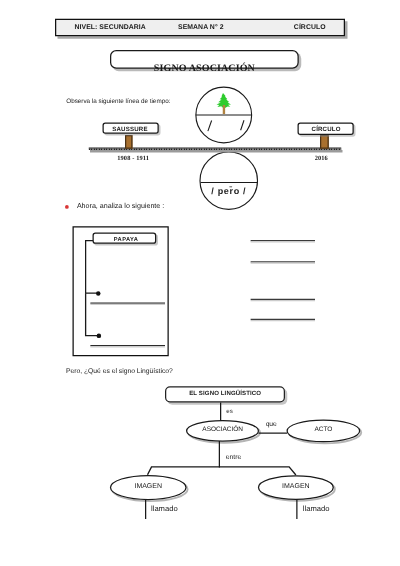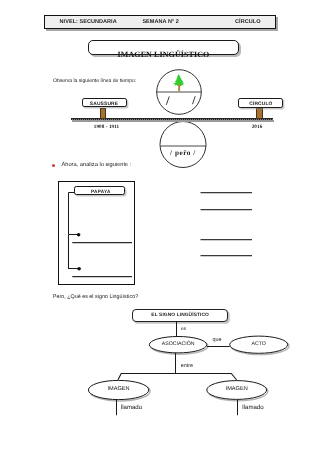--- a/index.html
+++ b/index.html
@@ -11,21 +11,21 @@
 </style>
 </head>
 <body>
 
 <div class="abs" style="left:44px;top:15px;width:230px;height:12px;border:1.3px solid #111;background:#efefef;box-shadow:2px 2px 0 rgba(110,110,110,.6);"></div>
 <div class="abs" style="left:59.6px;top:19.2px;font-size:5.5px;letter-spacing:.05px;font-weight:600;">NIVEL:  SECUNDARIA</div>
 <div class="abs" style="left:142.4px;top:19.2px;font-size:5.5px;letter-spacing:.05px;font-weight:600;">SEMANA N° 2</div>
 <div class="abs" style="left:235.1px;top:19.2px;font-size:5.5px;letter-spacing:.05px;font-weight:600;">CÍRCULO</div>
 
 <div class="abs" style="left:88px;top:40px;width:149px;height:13px;border:1.4px solid #1a1a1a;border-radius:5px;background:#fff;box-shadow:2px 2px 0 rgba(130,130,130,.55);"></div>
-<div class="abs ctr" style="left:88px;top:49px;width:151px;height:10px;font-size:8px;font-weight:700;letter-spacing:0.1px;font-family:'Liberation Serif',serif;">IMAGEN LINGÜÍSTICO</div>
+<div class="abs ctr" style="left:88px;top:49px;width:151px;height:10px;font-size:8px;font-weight:700;letter-spacing:0.1px;font-family:'Liberation Serif',serif;">SIGNO ASOCIACIÓN</div>
 
 <div class="abs" style="left:53px;top:77.5px;font-size:5.05px;">Observa la siguiente línea de tiempo:</div>
 
 <svg class="abs" style="left:155px;top:69px;" width="50" height="48" viewBox="0 0 50 48">
   <circle cx="24" cy="23" r="22.3" fill="#fff" stroke="#1a1a1a" stroke-width="0.9"></circle>
   <line x1="1.7" y1="23" x2="46.3" y2="23" stroke="#1a1a1a" stroke-width="0.8"></line>
   <line x1="11.3" y1="35.9" x2="14.3" y2="27.4" stroke="#1a1a1a" stroke-width="0.85"></line>
   <line x1="37.5" y1="35.2" x2="40.2" y2="27.2" stroke="#1a1a1a" stroke-width="0.85"></line>
   <g>
     <path d="M23.4 5.3
@@ -42,21 +42,21 @@
              L26.8 10.2 L24.9 8.2
              L25.6 8.0 Z" fill="#2ecc2e"></path>
     <rect x="23.2" y="15.0" width="1.9" height="7.2" fill="#b08341"></rect>
   </g>
 </svg>
 
 <svg class="abs" style="left:159px;top:121px;" width="52" height="48" viewBox="0 0 52 48">
   <circle cx="24" cy="23.5" r="23" fill="#fff" stroke="#1a1a1a" stroke-width="0.9"></circle>
   <line x1="1.5" y1="25" x2="47" y2="25" stroke="#1a1a1a" stroke-width="0.8"></line>
 </svg>
-<div class="abs ctr" style="left:159px;top:147px;width:48px;height:11px;font-size:7.2px;font-family:Liberation Serif, serif;font-weight:700;letter-spacing:.55px;color:#222;">/ per̄o /</div>
+<div class="abs ctr" style="left:159px;top:147px;width:48px;height:11px;font-size:7.2px;font-family:Liberation Sans, sans-serif;font-weight:700;letter-spacing:.55px;color:#222;">/ per̄o /</div>
 
 <div class="abs" style="left:71px;top:118px;width:202px;height:1px;background:#242424;"></div>
 <div class="abs" style="left:71px;top:119px;width:202px;height:1px;background:repeating-linear-gradient(90deg,#242424 0 1px,#7d7d7d 1px 2px);"></div>
 <div class="abs" style="left:72px;top:120px;width:202px;height:1.6px;background:#9b9b9b;"></div>
 
 <div class="abs" style="left:99.5px;top:107.5px;width:6.9px;height:11px;background:#a8702f;border:0.5px solid #4a3217;box-sizing:border-box;"></div>
 <div class="abs" style="left:81.5px;top:97.6px;width:45px;height:9.6px;border:1px solid #1a1a1a;border-radius:2.2px;background:#fff;box-shadow:1.4px 1.4px 0 rgba(150,150,150,.5);box-sizing:border-box;"></div>
 <div class="abs ctr" style="left:81.5px;top:99.6px;width:45px;height:9.6px;font-size:4.9px;font-weight:700;letter-spacing:.15px;">SAUSSURE</div>
 <div class="abs ctr" style="left:81.5px;top:123px;width:50px;height:8px;font-size:5.1px;font-family:'Liberation Serif',serif;font-weight:700;letter-spacing:.1px;">1908 - 1911</div>
 

